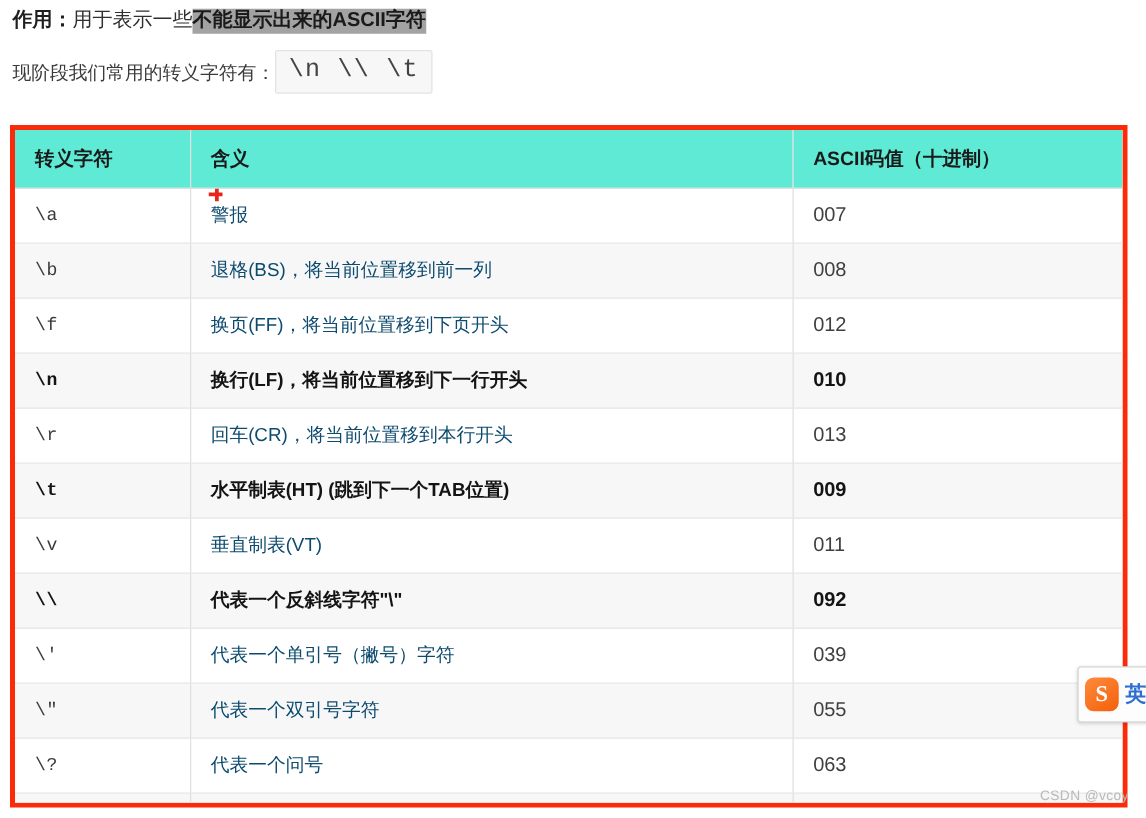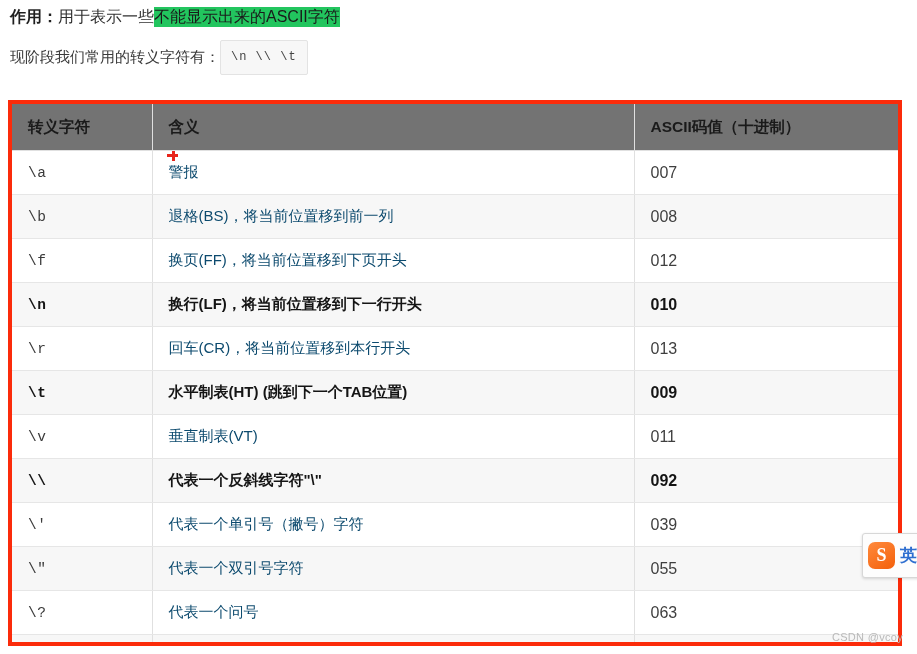--- a/index.html
+++ b/index.html
@@ -24,39 +24,39 @@
     font-size: 16px;
     font-weight: bold;
     line-height: 30px;
     padding-top: 2px;
     white-space: nowrap;
     color: #1f1f1f;
   }
   .line1 .lead { font-weight: bold; }
   .line1 .normal { font-weight: normal; color: #2f2f2f; margin-top: 40px; }
   .hl {
-    background: #22c55e;
-    font-weight: normal;
+    background: #a3a3a3;
+    font-weight: bold;
     color: #1a1a1a;
     padding: 1px 0 2px 0;
   }
   .line2 {
     font-size: 15px;
     line-height: 28px;
     margin-top: 8px;
     white-space: nowrap;
     color: #3a3a3a;
   }
   .code-chip {
     display: inline-block;
     background: #f7f7f7;
     border: 1px solid #e3e3e3;
     border-radius: 2px;
     font-family: "Liberation Mono", "DejaVu Sans Mono", monospace;
-    font-size: 12px;
+    font-size: 20px;
     color: #444;
     padding: 2px 10px 3px 10px;
     vertical-align: 2px;
     letter-spacing: 1px;
   }
 
   
   .red-frame {
     position: absolute;
     left: 8px;
@@ -94,21 +94,21 @@
     text-align: left;
     vertical-align: middle;
     font-weight: normal;
   }
   table.esc th:last-child, table.esc td:last-child { border-right: none; }
 
   table.esc thead th {
     font-weight: bold;
     font-size: 15.5px;
     color: #1a1a1a;
-    background: #737373;
+    background: #5eead4;
     height: 46px;
     border-bottom: 1px solid #e0e0e0;
   }
 
   table.esc tbody tr.alt td { background: #f7f7f7; }
   table.esc tbody tr td { background: #ffffff; }
 
   td.seq {
     font-family: "Liberation Mono", "DejaVu Sans Mono", monospace;
     font-size: 14.5px;

